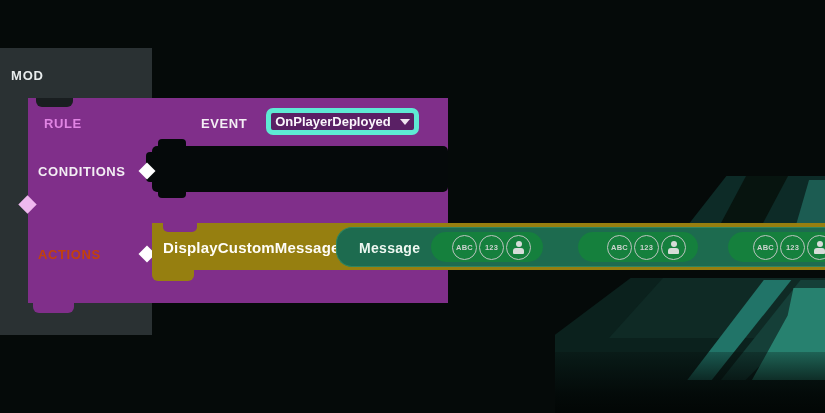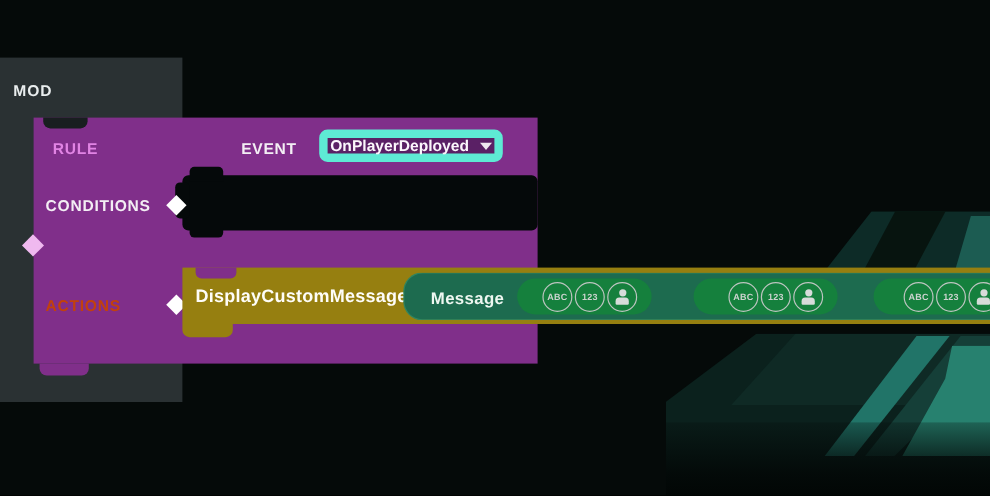--- a/index.html
+++ b/index.html
@@ -36,21 +36,21 @@
   
   #rule-main{left:28px;top:98px;width:420px;height:205px;background:#802f8a;}
   #rule-top-notch{left:36px;top:98px;width:37px;height:9px;background:#191e20;border-radius:0 0 6px 6px;}
   #rule-bottom-tab{left:33px;top:303px;width:41px;height:10px;background:#802f8a;border-radius:0 0 6px 6px;}
   #rule-left-diamond{left:21px;top:198px;width:13px;height:13px;background:#efb9ef;transform:rotate(45deg);}
   #rule-label{left:44px;top:116px;color:#e184e4;font-size:13px;font-weight:bold;letter-spacing:0.6px;}
   #rule-name-field{left:99px;top:109px;width:77px;height:30px;background:#cfcdd0;border:1px solid #96939b;
     border-radius:7px;box-sizing:border-box;display:flex;align-items:center;justify-content:center;
     color:#2b2b2e;font-size:13.5px;cursor:text;}
   #event-label{left:201px;top:116px;color:#f3eef4;font-size:13px;font-weight:bold;letter-spacing:0.6px;}
-  #event-dropdown{left:266px;top:108px;width:153px;height:27px;background:#5a2065;border:7px solid #5eead4;
+  #event-dropdown{left:266px;top:108px;width:153px;height:27px;background:#5a2065;border:5px solid #5eead4;
     border-radius:7px;box-sizing:border-box;display:flex;align-items:center;justify-content:center;
     gap:9px;cursor:pointer;}
   #event-dropdown .dd-text{color:#fbf6fc;font-size:13px;font-weight:bold;}
   .caret-down{width:0;height:0;border-left:5px solid transparent;border-right:5px solid transparent;
     border-top:6px solid #f0e7f1;}
   #conditions-label{left:38px;top:164px;color:#f3eef4;font-size:13px;font-weight:bold;letter-spacing:0.6px;text-align:right;}
   #actions-label{left:38px;top:247px;color:#c2410c;font-size:13px;font-weight:bold;letter-spacing:0.6px;}
   .io-diamond{width:12px;height:12px;background:#ffffff;transform:rotate(45deg);}
   #conditions-diamond{left:141px;top:165px;}
   #actions-diamond{left:141px;top:248px;}

